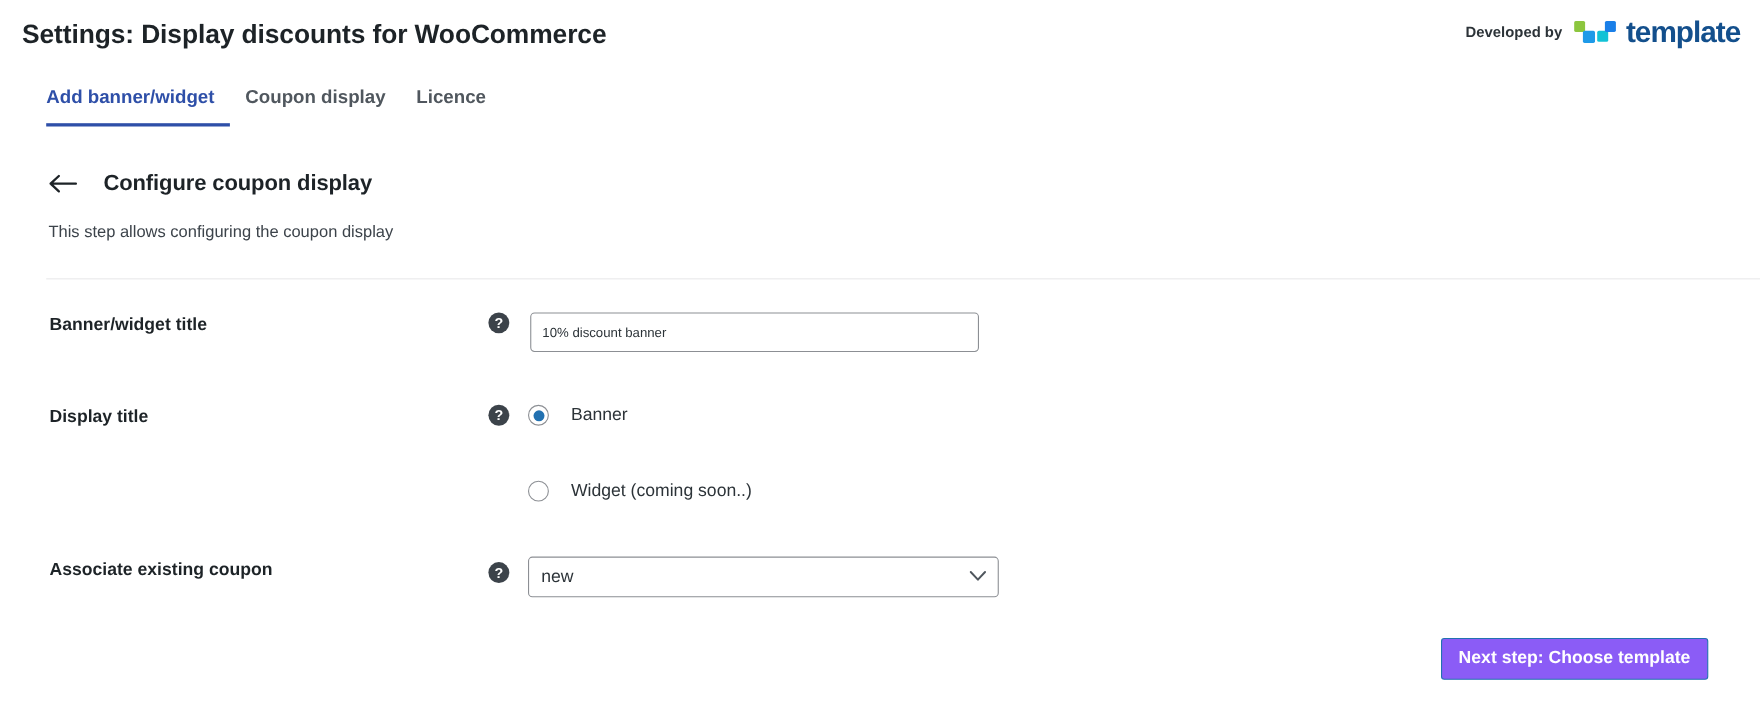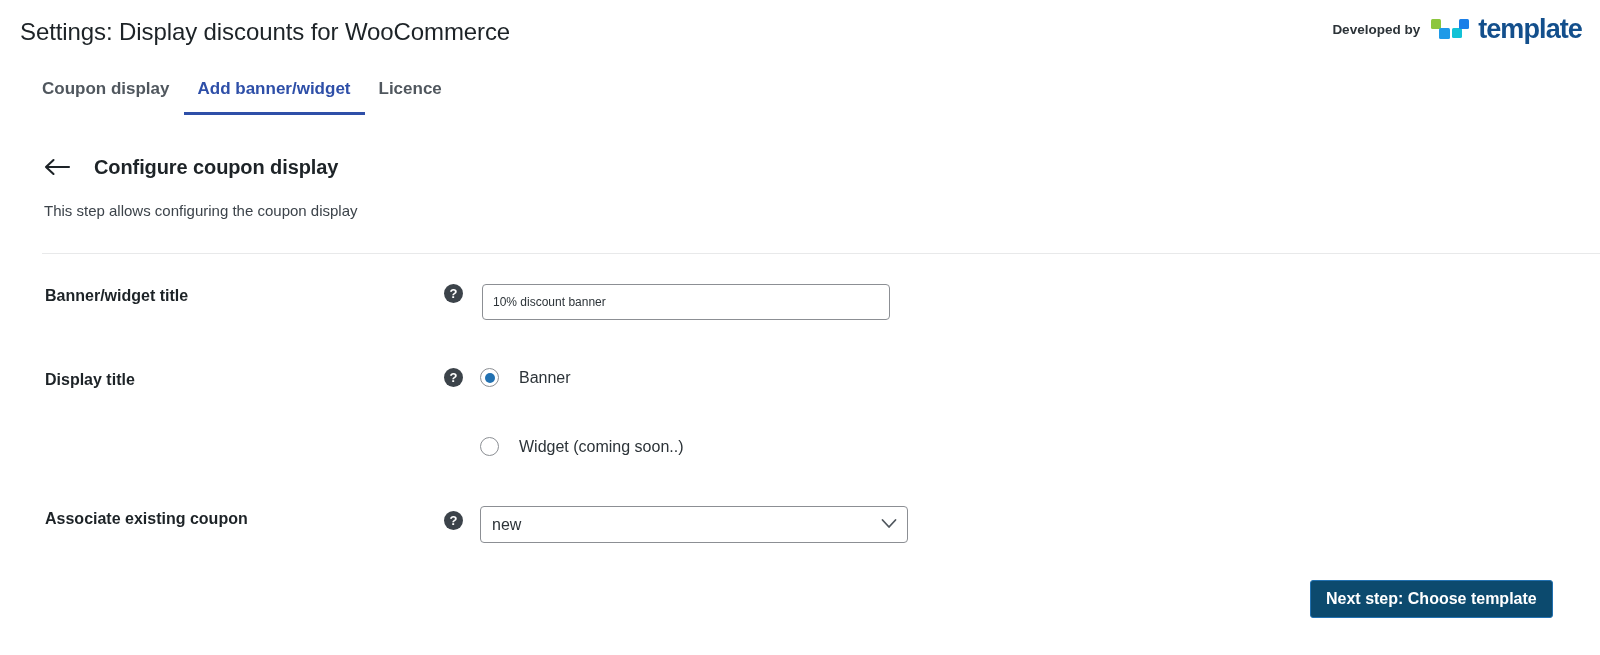--- a/index.html
+++ b/index.html
@@ -20,21 +20,21 @@
   .page-header {
     position: absolute;
     top: 0; left: 0; right: 0;
     height: 62px;
   }
   .page-title {
     position: absolute;
     left: 20px;
     top: 18px;
     font-size: 24px;
-    font-weight: normal;
+    font-weight: bold;
     letter-spacing: -0.1px;
     color: #1d2327;
     white-space: nowrap;
   }
   .developed-by {
     position: absolute;
     right: 18px;
     top: 16px;
     display: flex;
     align-items: center;
@@ -266,21 +266,21 @@
     cursor: pointer;
   }
 
   
   .next-button {
     position: absolute;
     left: 1310px;
     top: 580px;
     height: 38px;
     padding: 0 15px;
-    background: #0c4a6e;
+    background: #8b5cf6;
     color: #ffffff;
     border: 1px solid #2271b1;
     border-radius: 3px;
     font-size: 16px;
     font-weight: bold;
     font-family: "Liberation Sans", sans-serif;
     cursor: pointer;
     white-space: nowrap;
     line-height: 36px;
   }
@@ -299,22 +299,22 @@
         <rect x="8" y="11" width="11" height="11" rx="1.5" fill="#1e9ae8"></rect>
         <rect x="21" y="11" width="10" height="10" rx="1.5" fill="#12c2d6"></rect>
         <rect x="28" y="2" width="10" height="10" rx="1.5" fill="#1a7fe8"></rect>
       </svg>
       <span class="wt-wordmark">template</span>
     </span>
   </div>
 </div>
 
 <div class="tabs">
+  <button class="tab active">Add banner/widget</button>
   <button class="tab">Coupon display</button>
-  <button class="tab active">Add banner/widget</button>
   <button class="tab">Licence</button>
 </div>
 
 <div class="panel">
 
   <div class="step-head">
     <span class="back-arrow">
       <svg width="28" height="20" viewBox="0 0 28 20">
         <path d="M26 10 L3 10 M10.5 3 L3 10 L10.5 17" stroke="#1d2327" stroke-width="2.1" fill="none" stroke-linecap="round" stroke-linejoin="round"></path>
       </svg>

